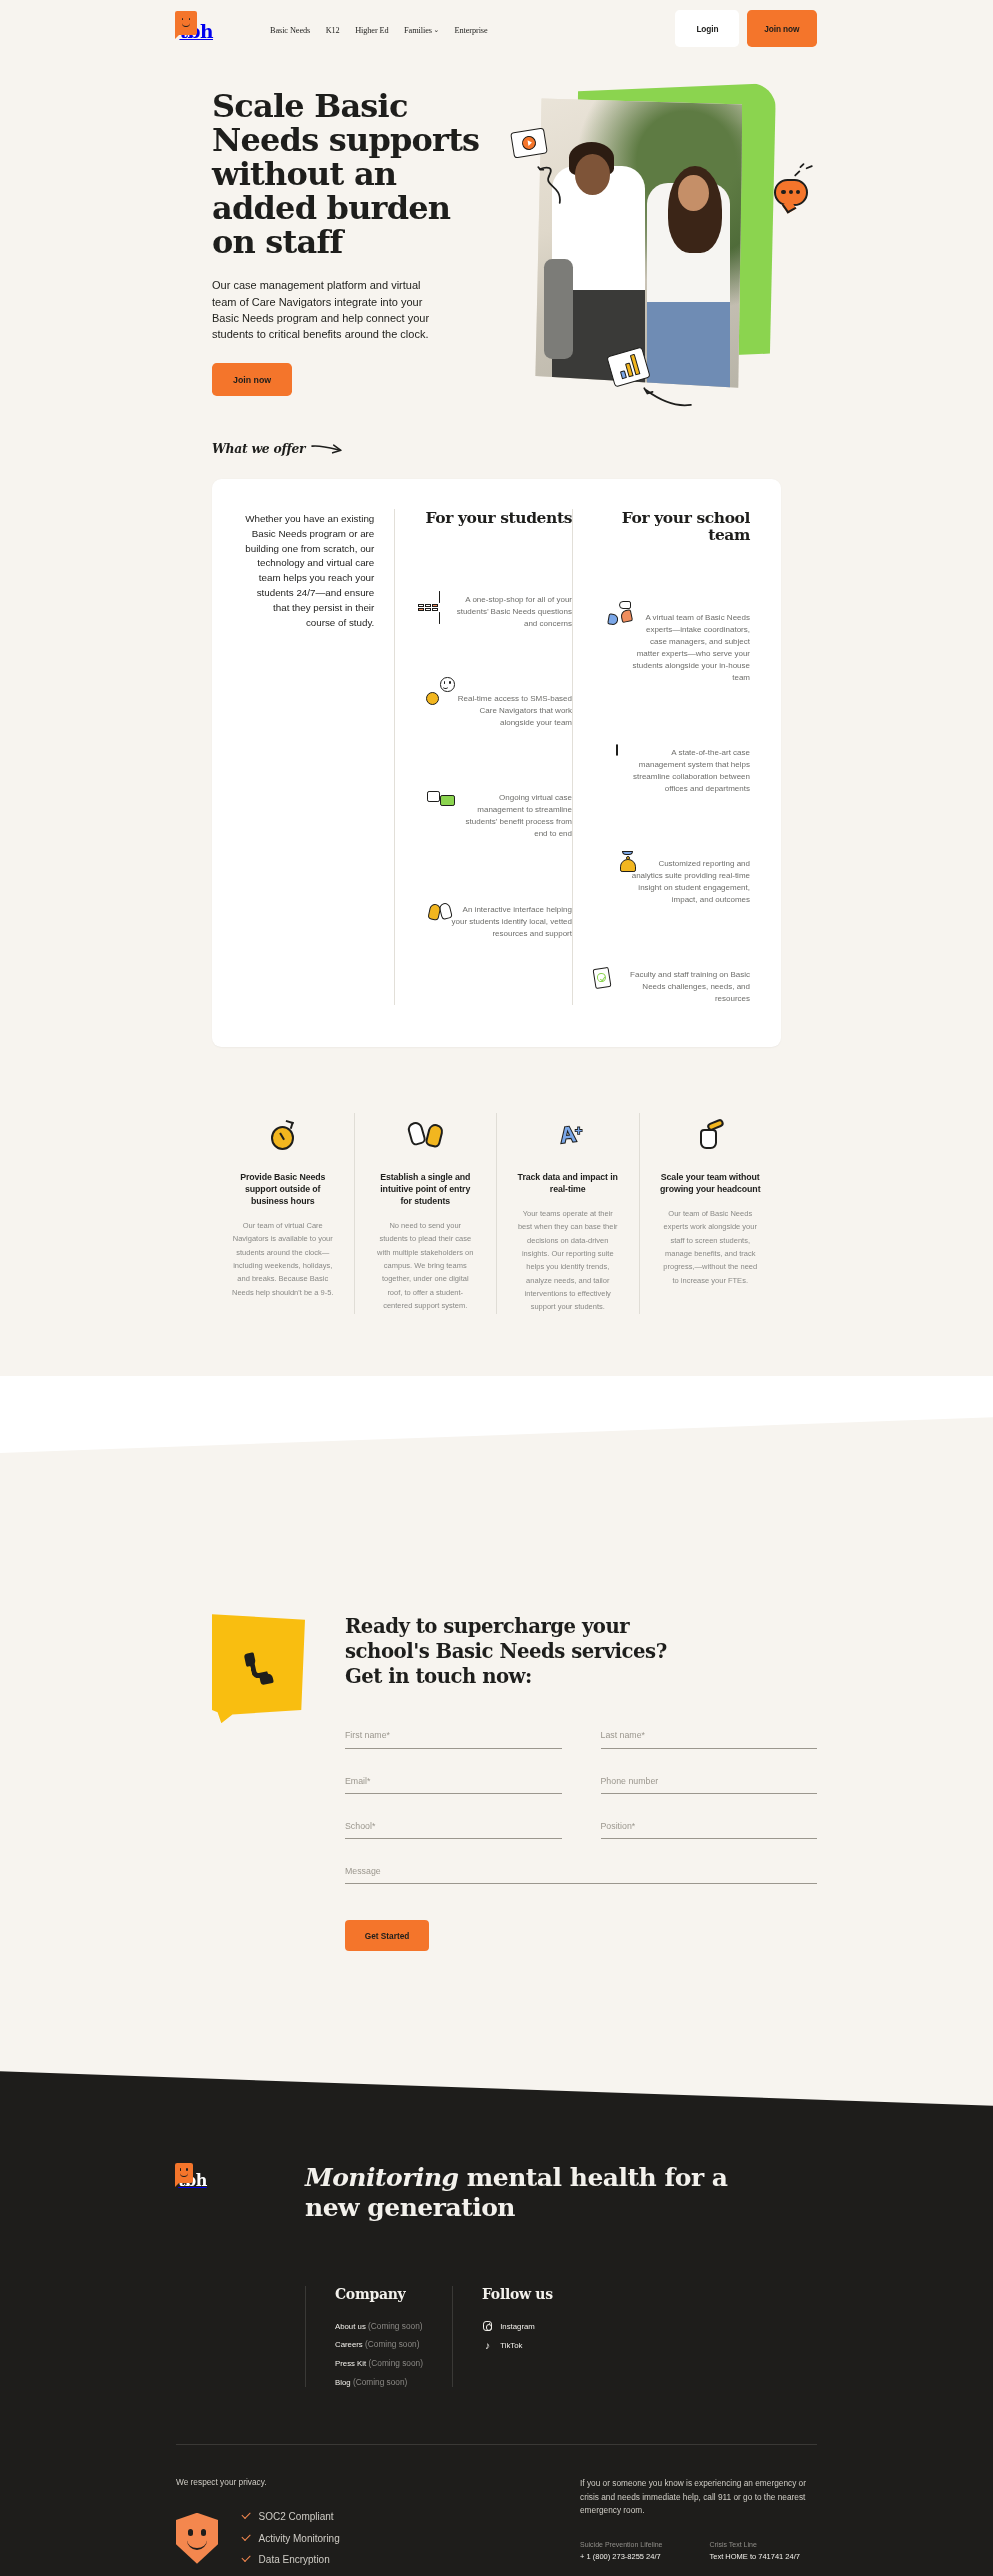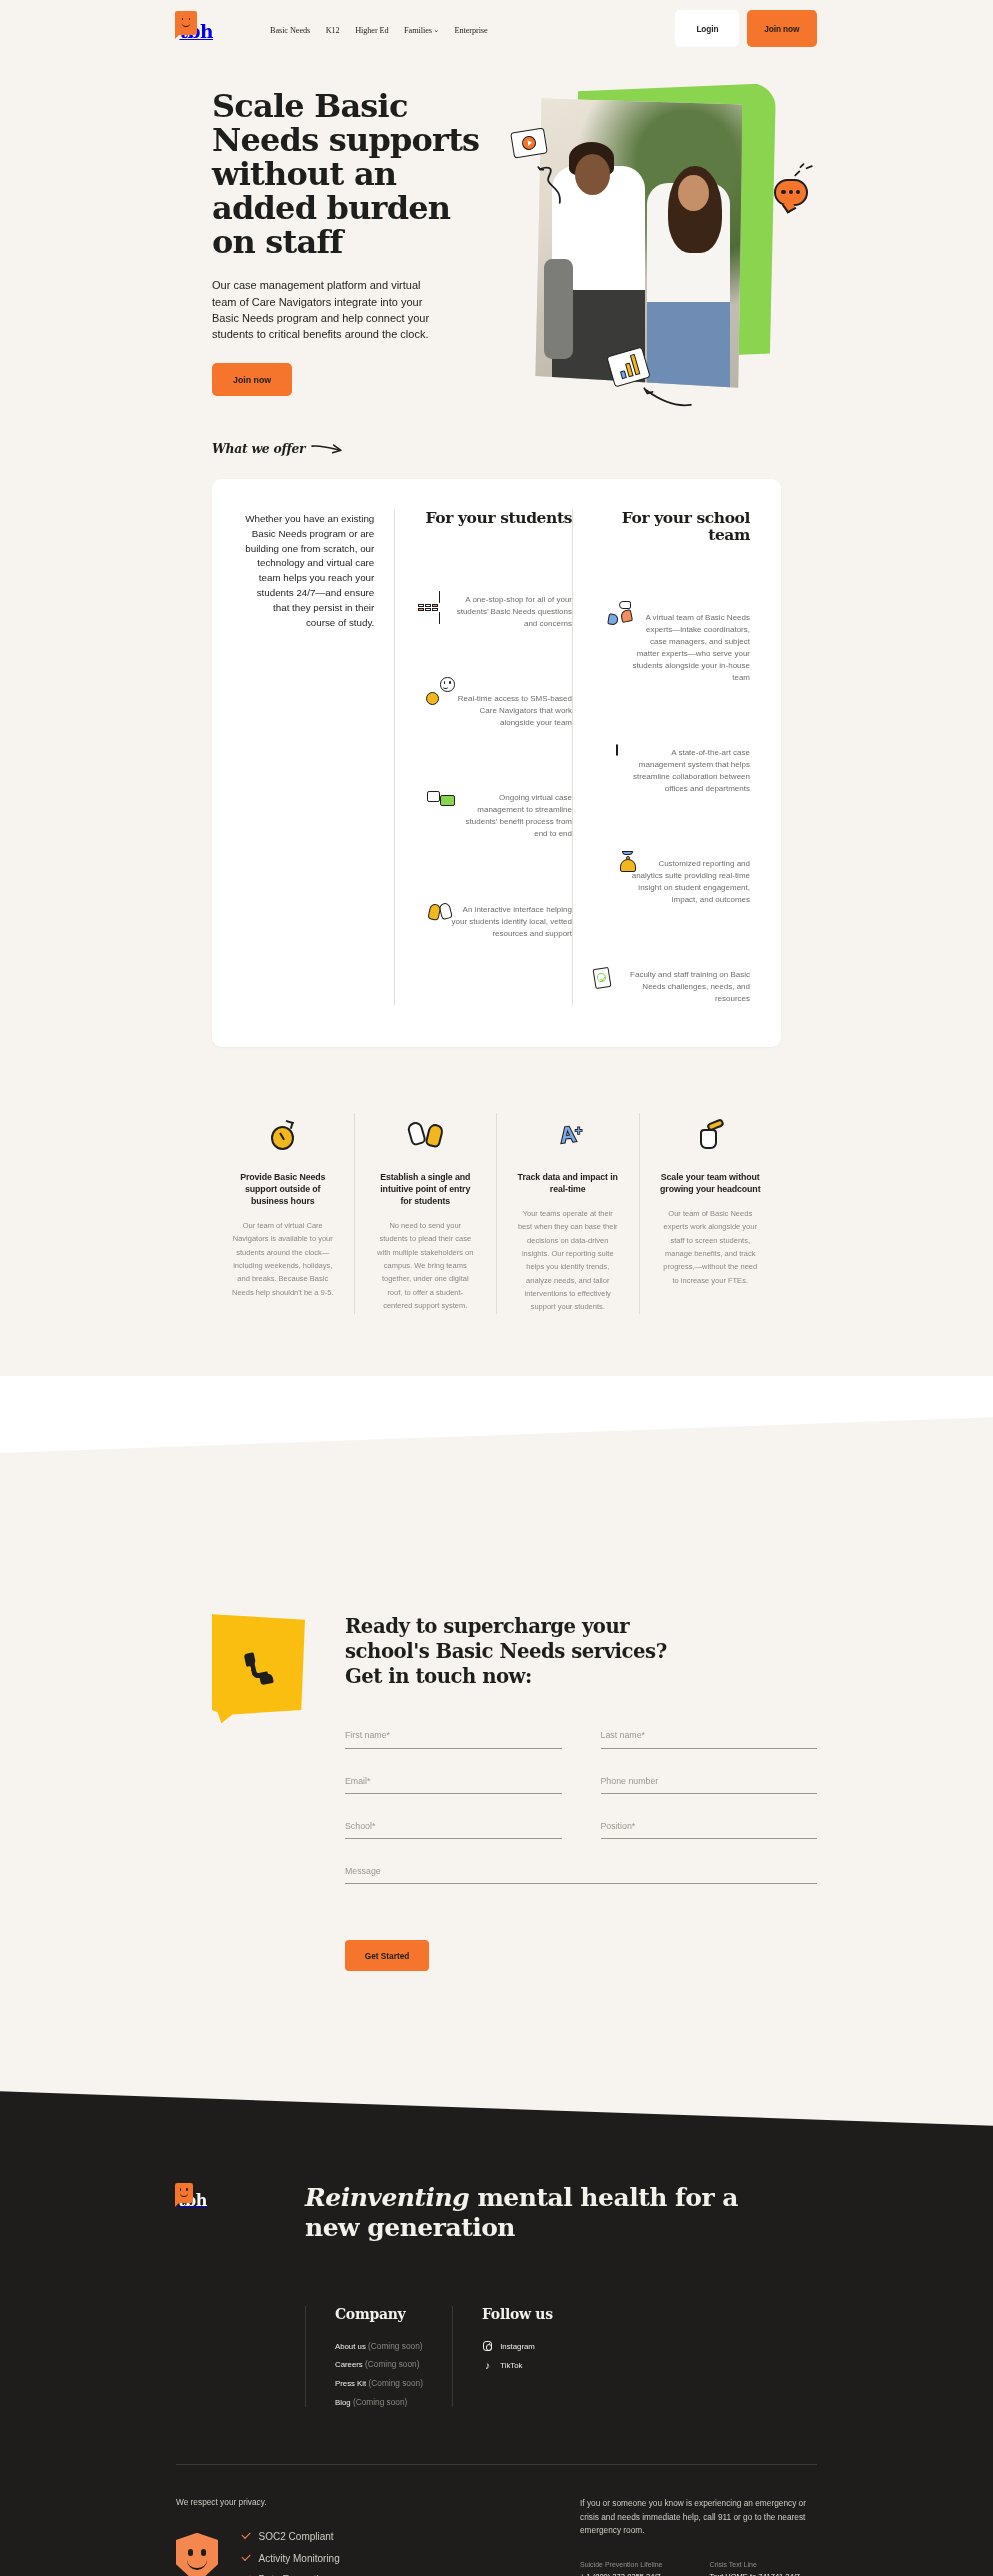--- a/index.html
+++ b/index.html
@@ -272,21 +272,21 @@
   .form-grid{display:grid;grid-template-columns:1fr 1fr;column-gap:39px;row-gap:25px;max-width:517px;}
   .field{position:relative;}
   .field.full{grid-column:1 / span 2;}
   .field input{
     width:100%;border:none;border-bottom:0.5px solid #9B978E;background:transparent;
     padding:2.1px 0 7.2px 0;font-size:8.8px;font-family:"Liberation Sans",sans-serif;
     color:#1E1E1C;outline:none;
   }
   .field input::placeholder{color:#9B978E;}
   .btn-getstarted{
-    margin-top:56px;background:#F4752B;color:#1E1E1C;border:none;border-radius:4.1px;
+    margin-top:36px;background:#F4752B;color:#1E1E1C;border:none;border-radius:4.1px;
     padding:10.3px 19.7px;font-weight:700;font-size:8.3px;cursor:pointer;
     font-family:"Liberation Sans",sans-serif;
   }
 
   
   .footer-wrap{position:relative;background:#F7F4EF;padding-top:62px;}
   .footer{
     background:#1E1D1B;color:#F3F1EC;position:relative;
     padding:119px 176px 0 176px;
     clip-path:polygon(0 4.2%, 100% 9.5%, 100% 100%, 0 100%);
@@ -603,21 +603,21 @@
         <span class="brand-mark">
           <span class="face">
                 <i></i>
                 <i></i>
                 <b></b>
               </span>
         </span>
         <span class="brand-word">tbh</span>
       </a>
       <div class="f-tagline">
-        <i>Reinventing</i><span> mental health for a new generation</span>
+        <i>Monitoring</i><span> mental health for a new generation</span>
       </div>
     </div>
 
     <div class="f-cols">
 
       <div class="f-col sep">
         <h5>Company</h5>
         <ul>
           <li><a href="#">About us</a> <span class="soon">(Coming soon)</span></li>
           <li><a href="#">Careers</a> <span class="soon">(Coming soon)</span></li>

